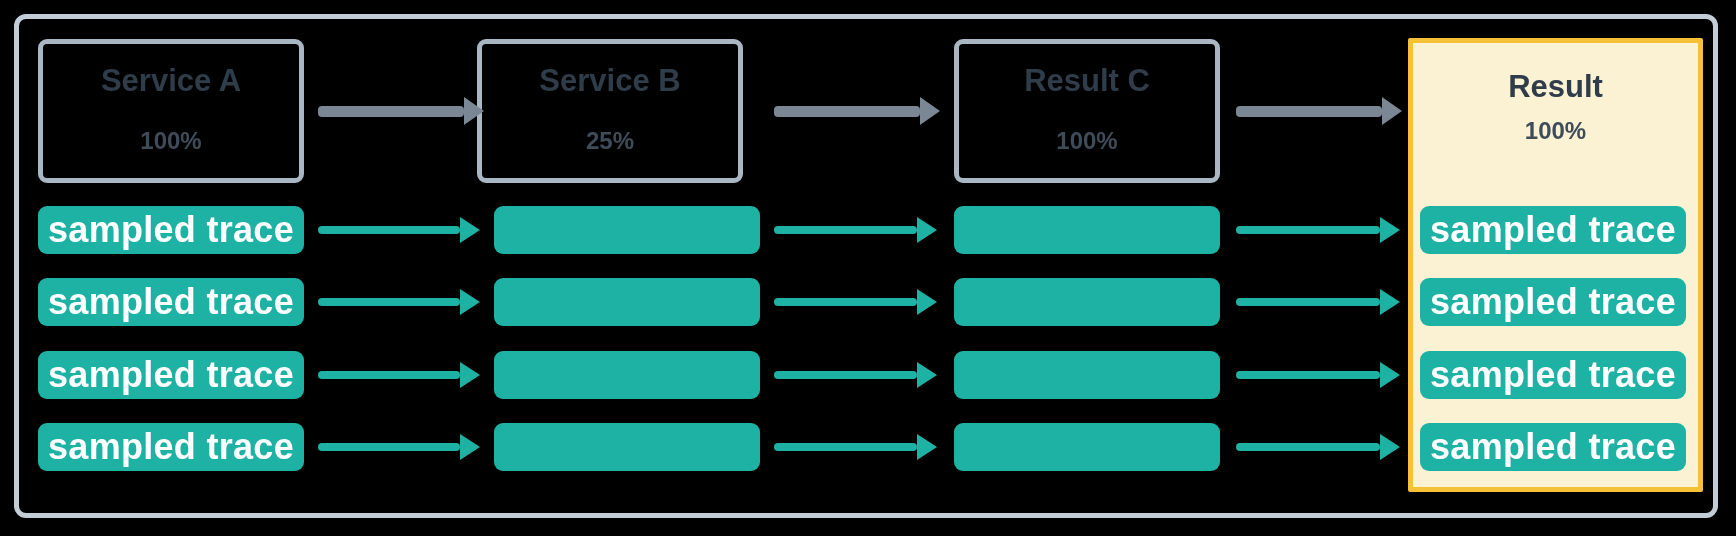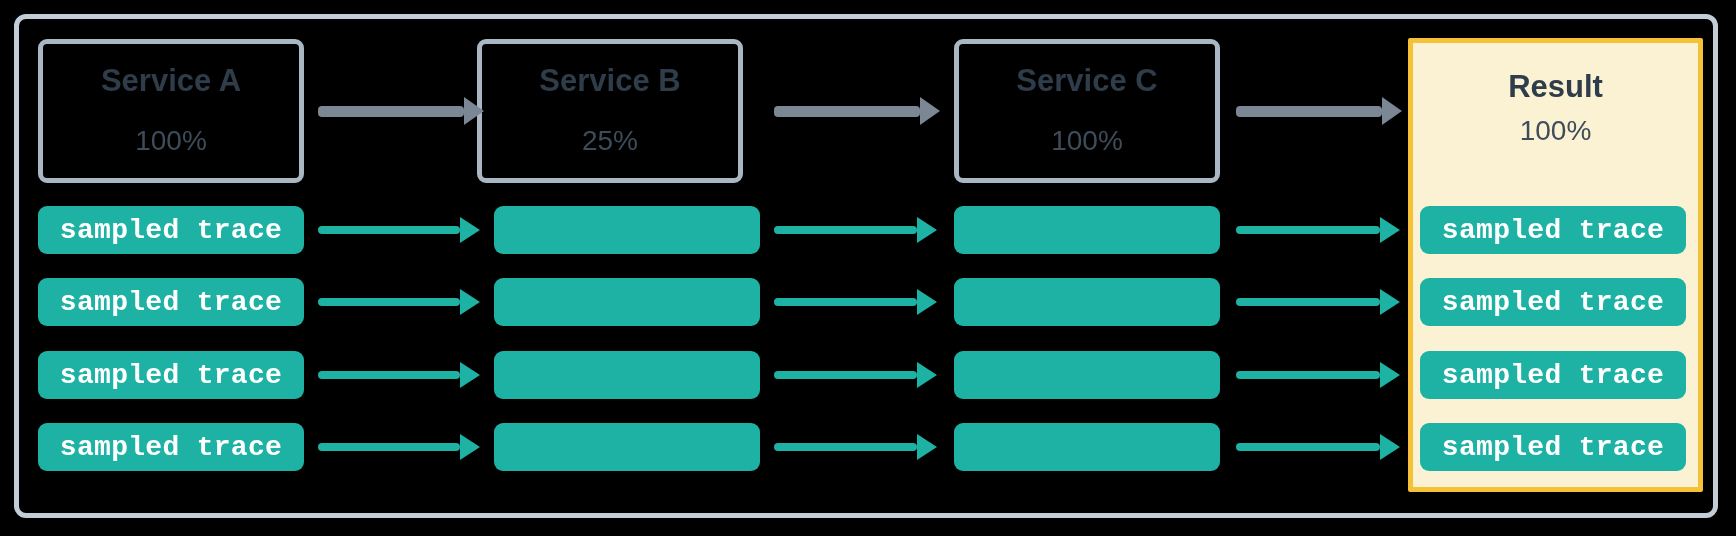--- a/index.html
+++ b/index.html
@@ -28,21 +28,21 @@
   }
   .box-a { left:38px; }
   .box-b { left:477px; }
   .box-c { left:954px; }
   .box-name {
     font-size:31px; font-weight:bold;
     color:var(--service-title, #2f3c4a);
     line-height:44px;
   }
   .box-rate {
-    font-size:28px; font-weight:400;
+    font-size:24px; font-weight:700;
     color:var(--service-rate, #3e4c5a);
     line-height:44px;
   }
   .result-box {
     position:absolute; left:1408px; top:38px;
     width:295px; height:454px;
     box-sizing:border-box;
     border:5px solid var(--result-border, #f5c136);
     border-radius:2px;
     background:var(--result-fill, #fbf2d4);
@@ -53,21 +53,21 @@
   }
   .bar {
     position:absolute;
     width:266px; height:48px;
     border-radius:9px;
     background:var(--trace-fill, #1eb2a4);
     display:flex; align-items:center; justify-content:center;
   }
   .bar .bar-label {
     color:var(--trace-text, #ffffff);
-    font-size:28px; font-weight:600; letter-spacing:0.3px;font-family:Liberation Mono, monospace;
+    font-size:36px; font-weight:600; letter-spacing:0.3px;
   }
   .col-a { left:38px; }
   .col-b { left:494px; }
   .col-c { left:954px; }
   .col-d { left:1420px; }
   .row-1 { top:206px; }
   .row-2 { top:278px; }
   .row-3 { top:351px; }
   .row-4 { top:423px; }
   .arrow {
@@ -118,21 +118,21 @@
 
   <div class="service-box box-a">
     <div class="box-name">Service A</div>
     <div class="box-rate">100%</div>
   </div>
   <div class="service-box box-b">
     <div class="box-name">Service B</div>
     <div class="box-rate">25%</div>
   </div>
   <div class="service-box box-c">
-    <div class="box-name">Service C</div>
+    <div class="box-name">Result C</div>
     <div class="box-rate">100%</div>
   </div>
 
   <div class="arrow gray gap-1 arrow-top">
     <div class="shaft"></div>
     <div class="head"></div>
   </div>
   <div class="arrow gray gap-2 arrow-top">
     <div class="shaft"></div>
     <div class="head"></div>

